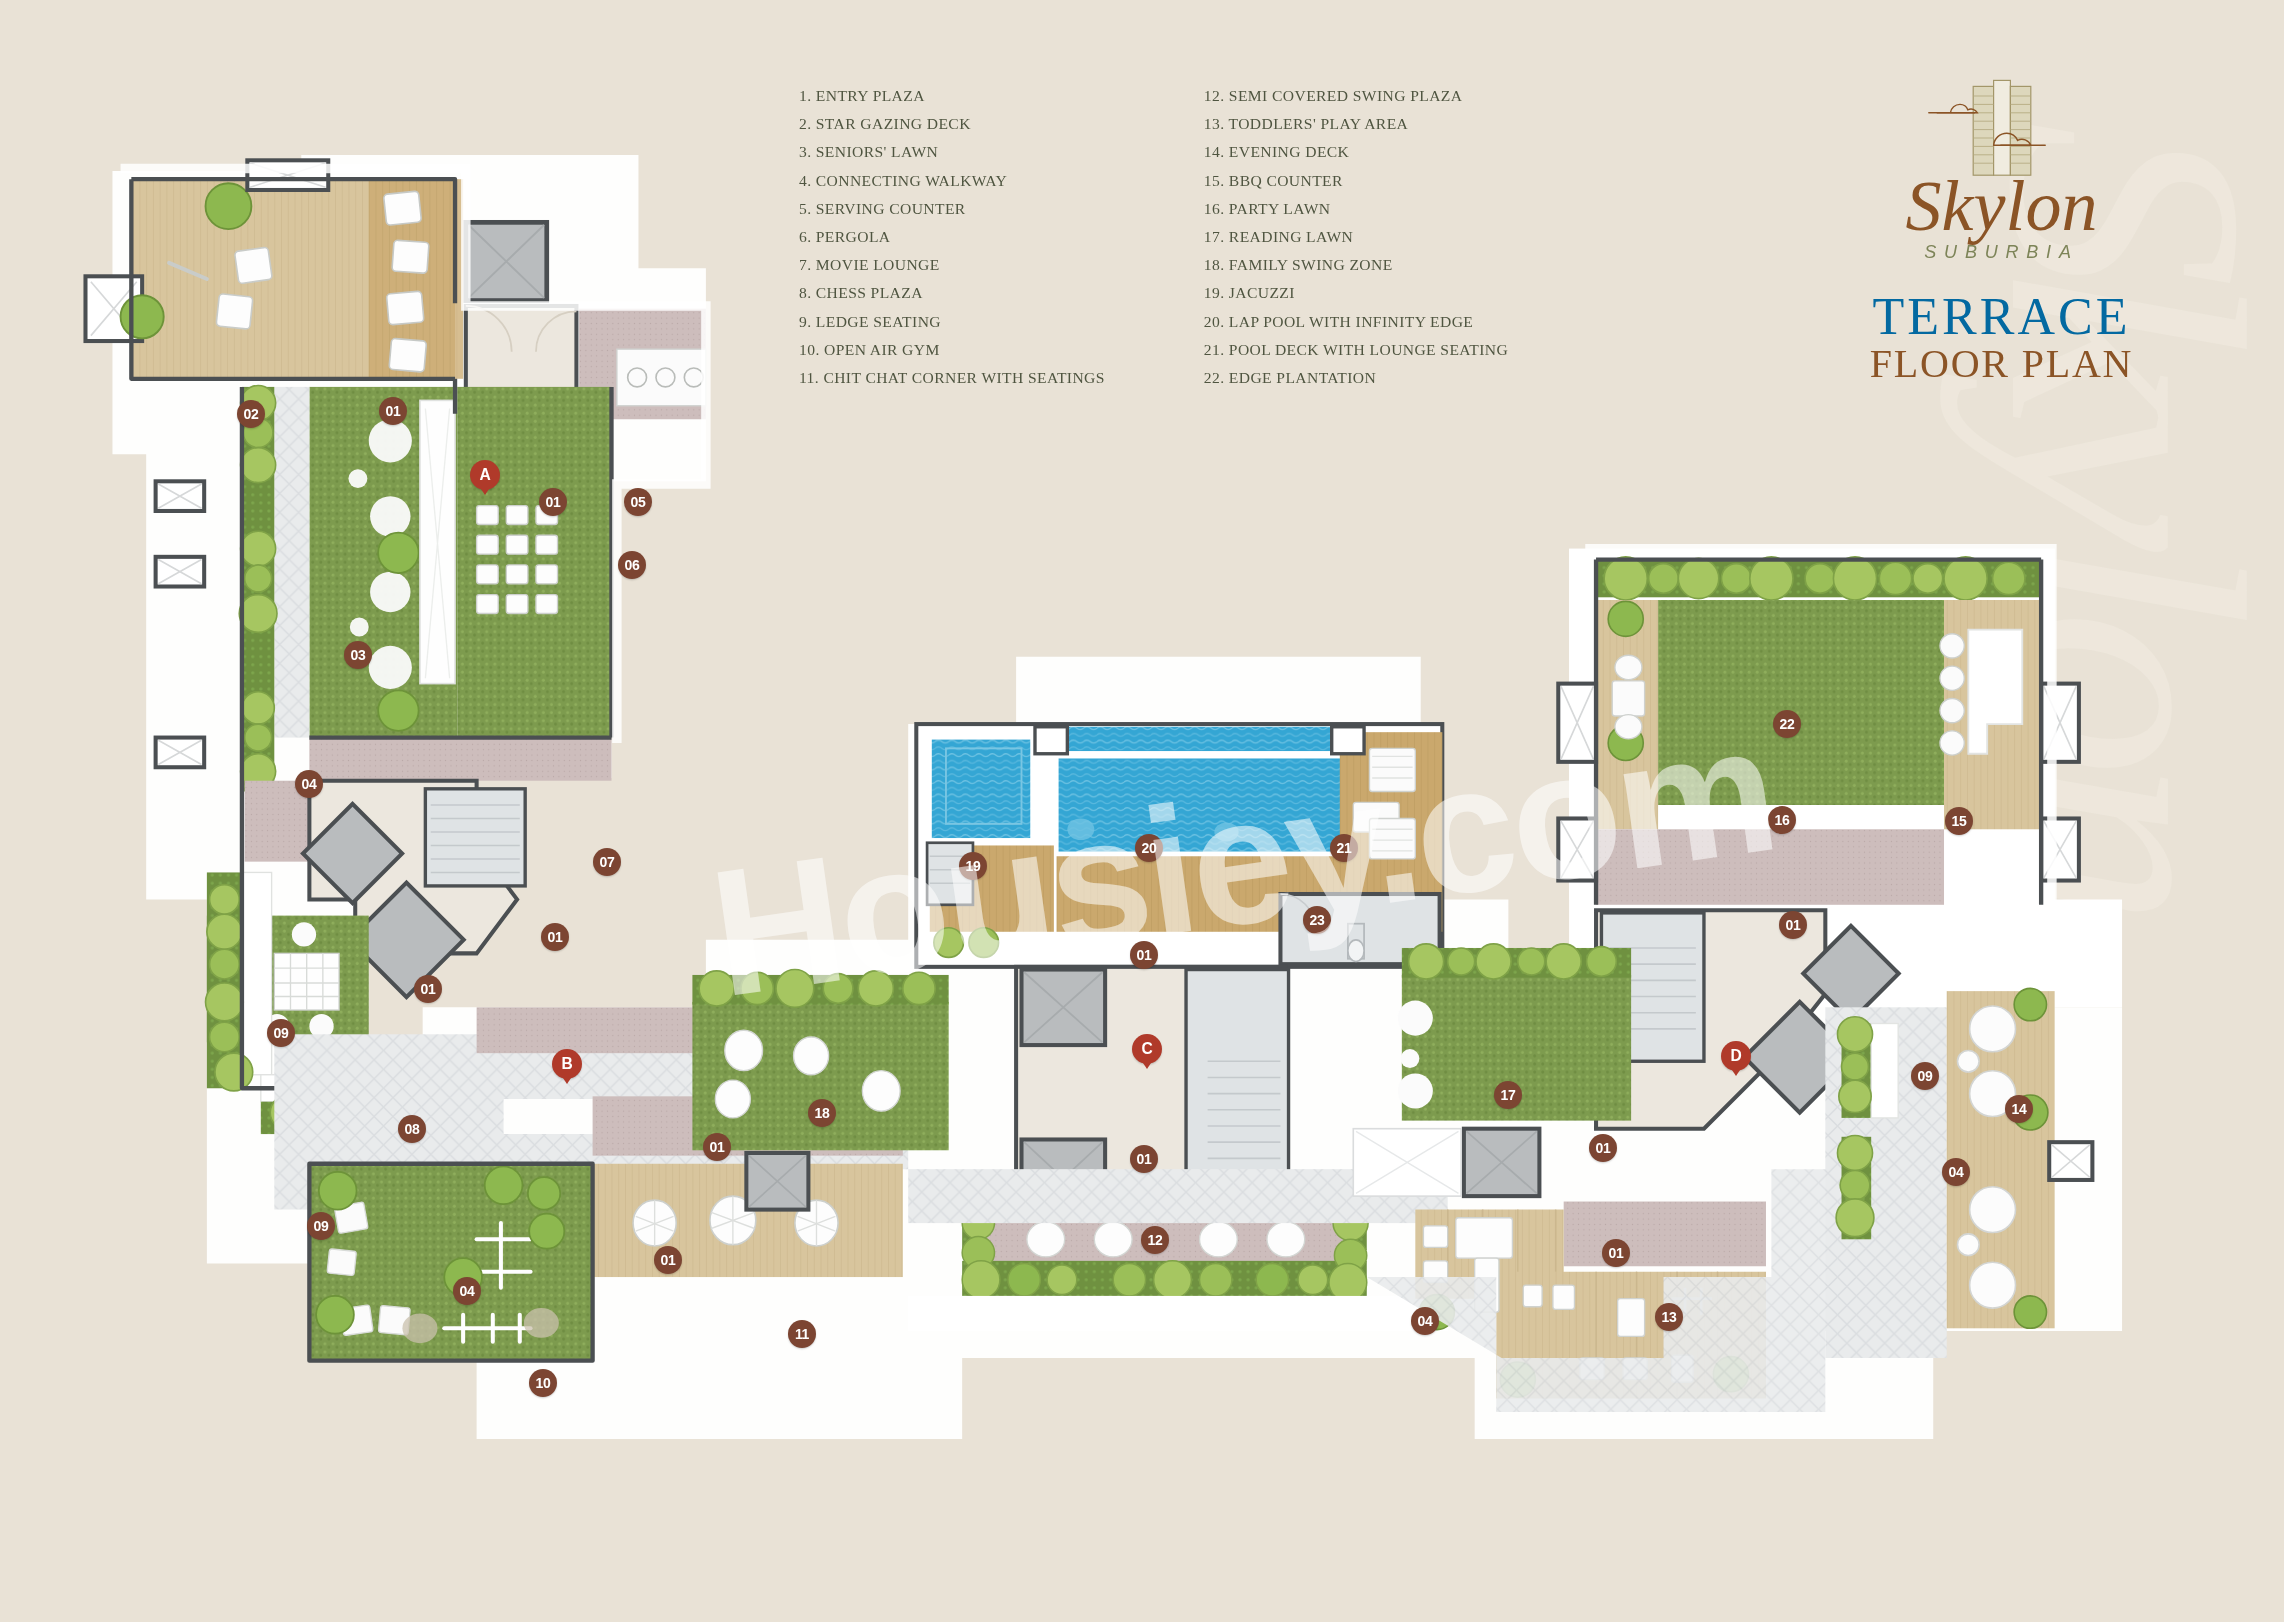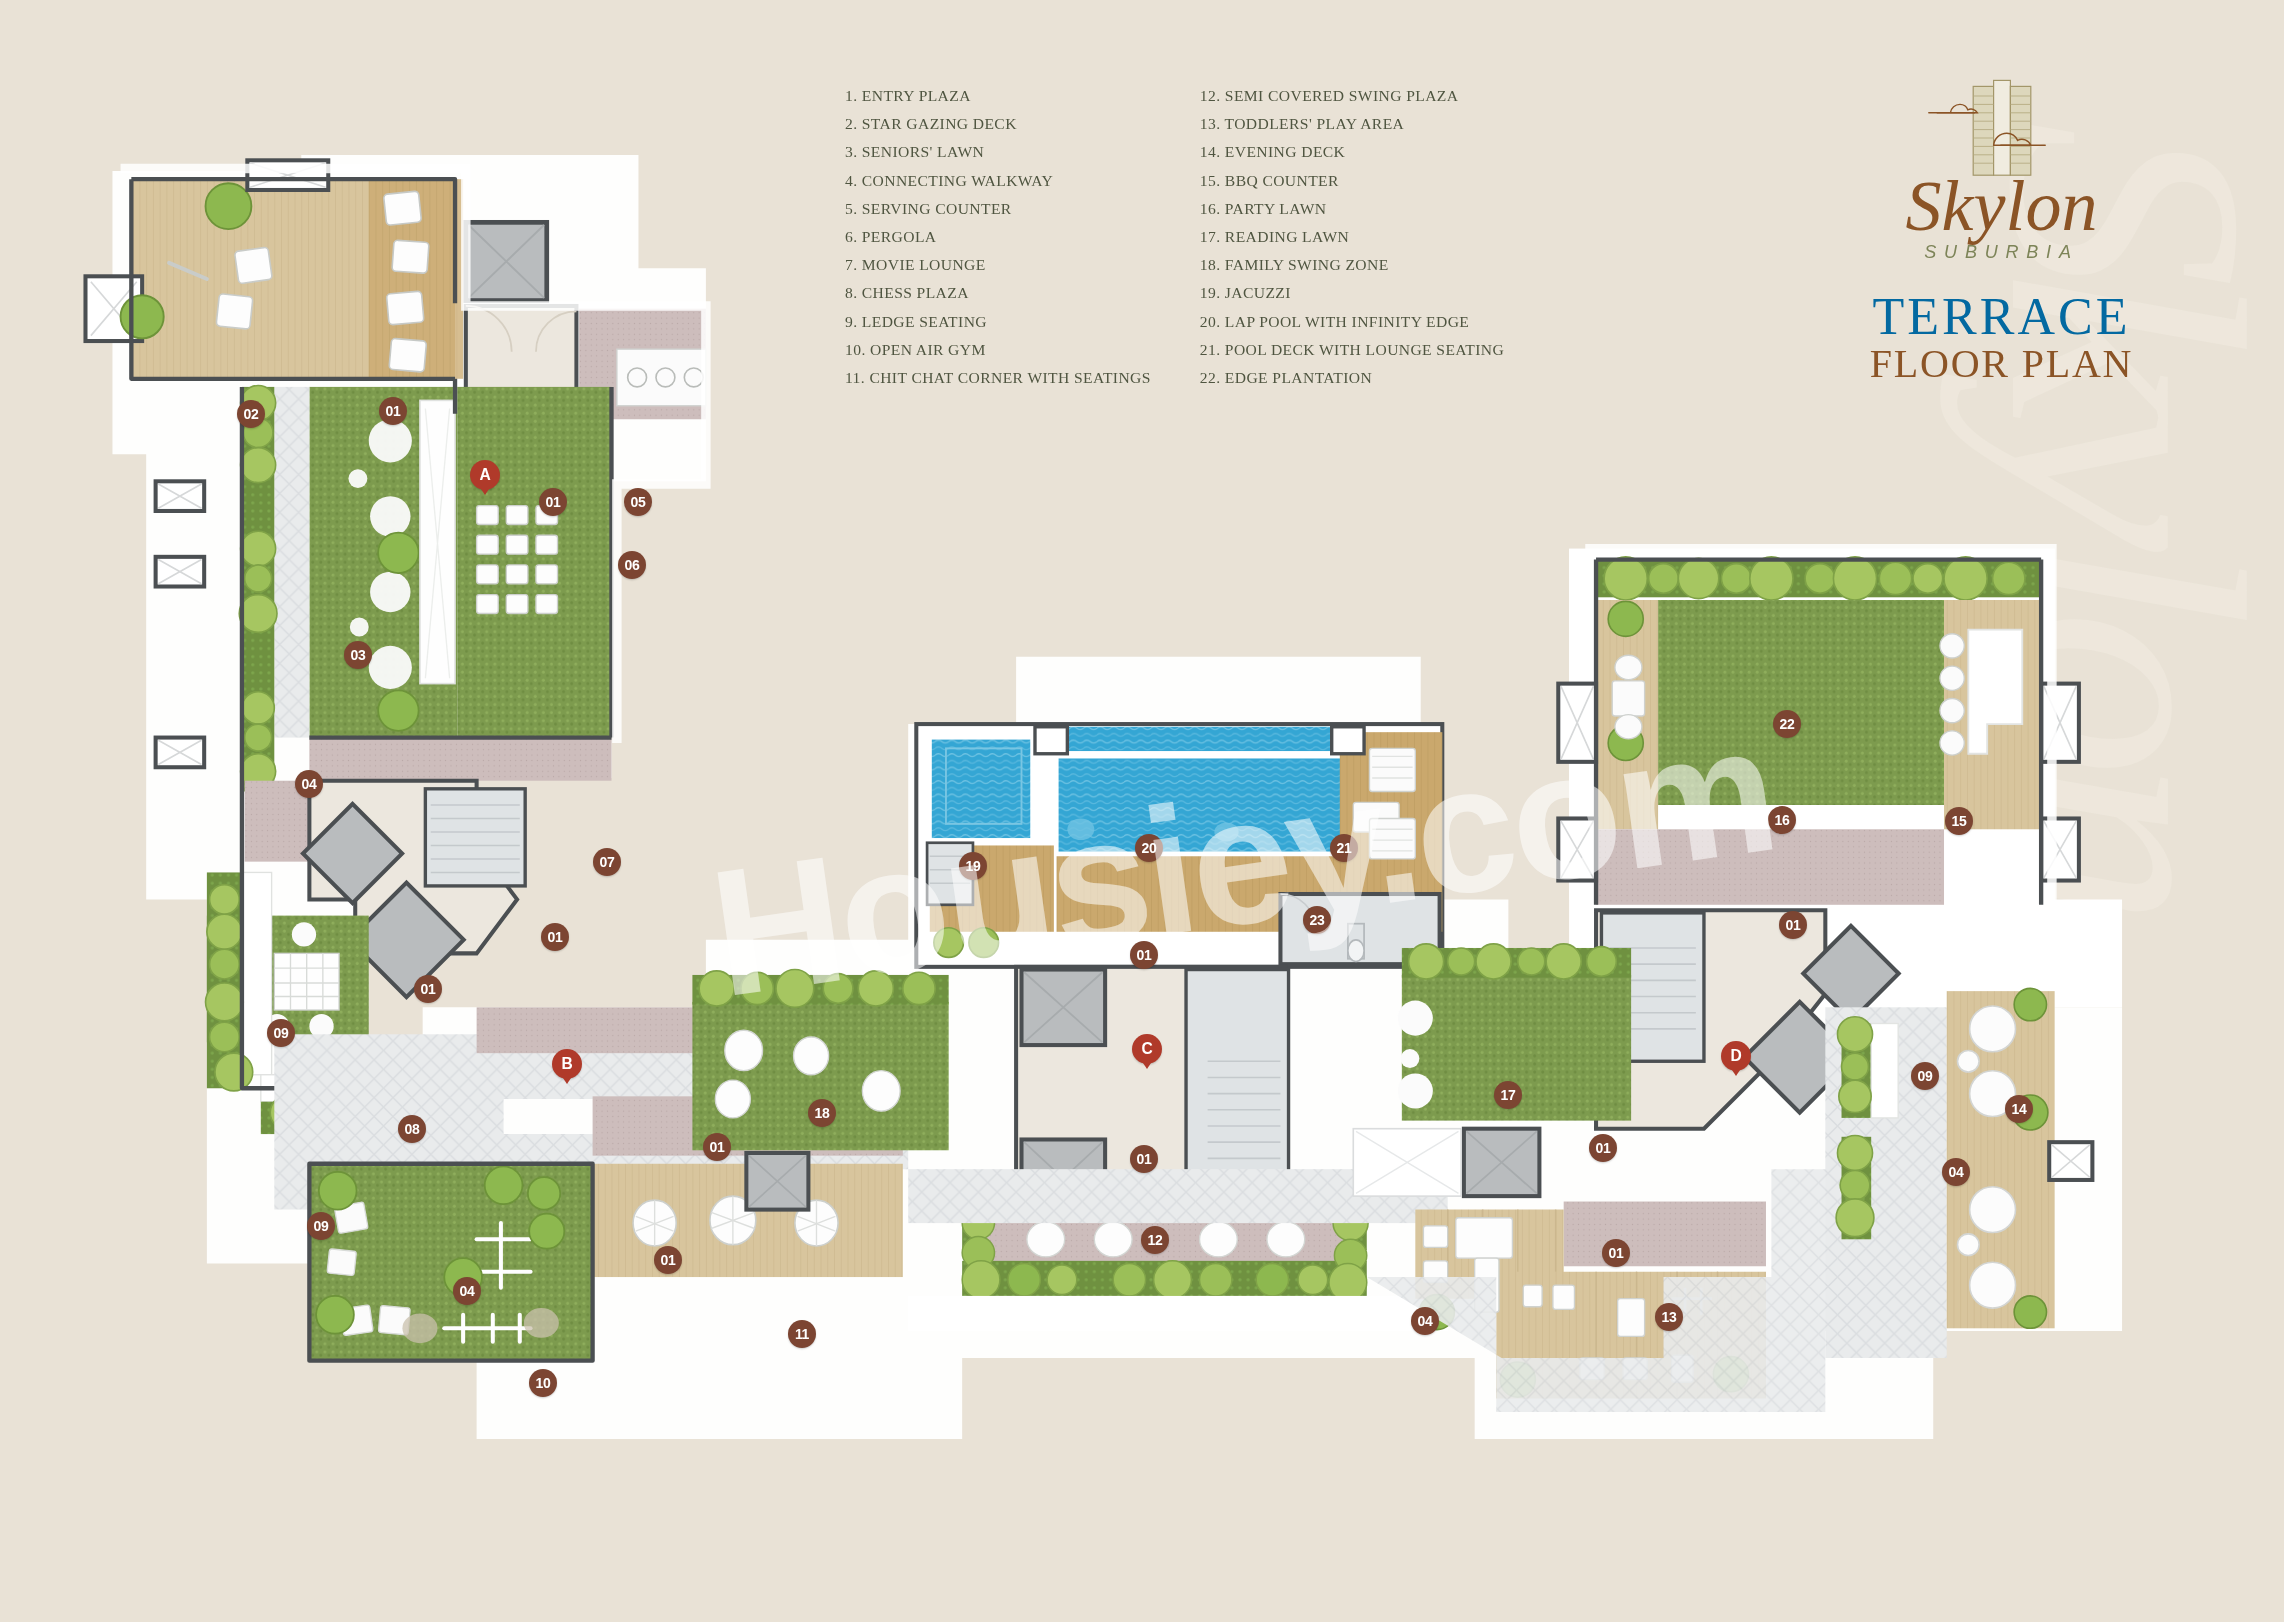--- a/index.html
+++ b/index.html
@@ -41,21 +41,21 @@
     user-select:none;
     white-space:nowrap;
   }
 
   
   #legend{position:absolute;left:799px;top:87px;width:817px;}
   #legend .legend-title{
     font-size:26.4px;letter-spacing:1.8px;color:#5d6348;
     margin:0 0 36px 0;font-weight:400;
   }
-  #legend .legend-cols{display:flex;gap:49px;margin-left:46px;}
+  #legend .legend-cols{display:flex;gap:99px;}
   #legend .legend-col{display:flex;flex-direction:column;gap:10.2px;}
   #legend .legend-item{
     font-size:15.6px;color:#4f5540;letter-spacing:0.4px;white-space:nowrap;
   }
 
   
   #brand{position:absolute;left:1839px;top:78px;width:325px;text-align:center;}
   #brand .tower{height:114px;position:relative;margin:0 auto 0;width:156px;}
   #brand .tower svg{position:absolute;left:0;top:0;}
   #brand .wordmark{

